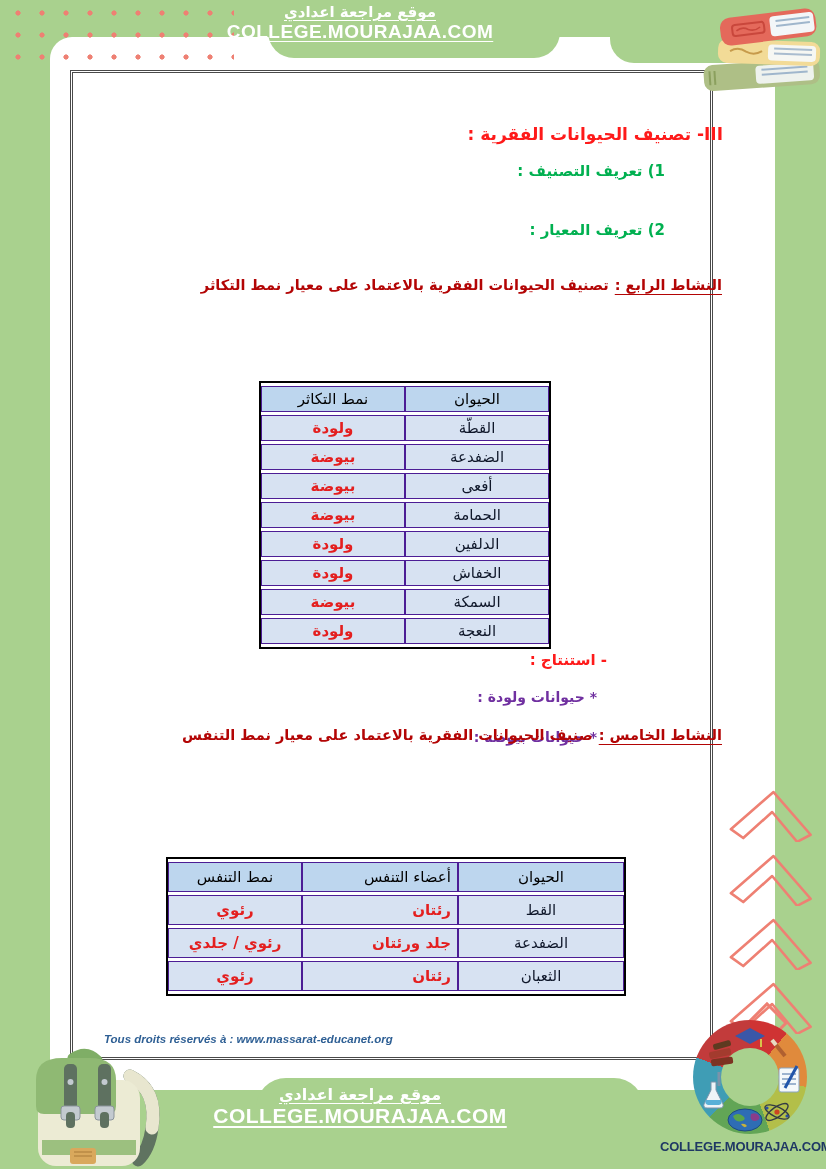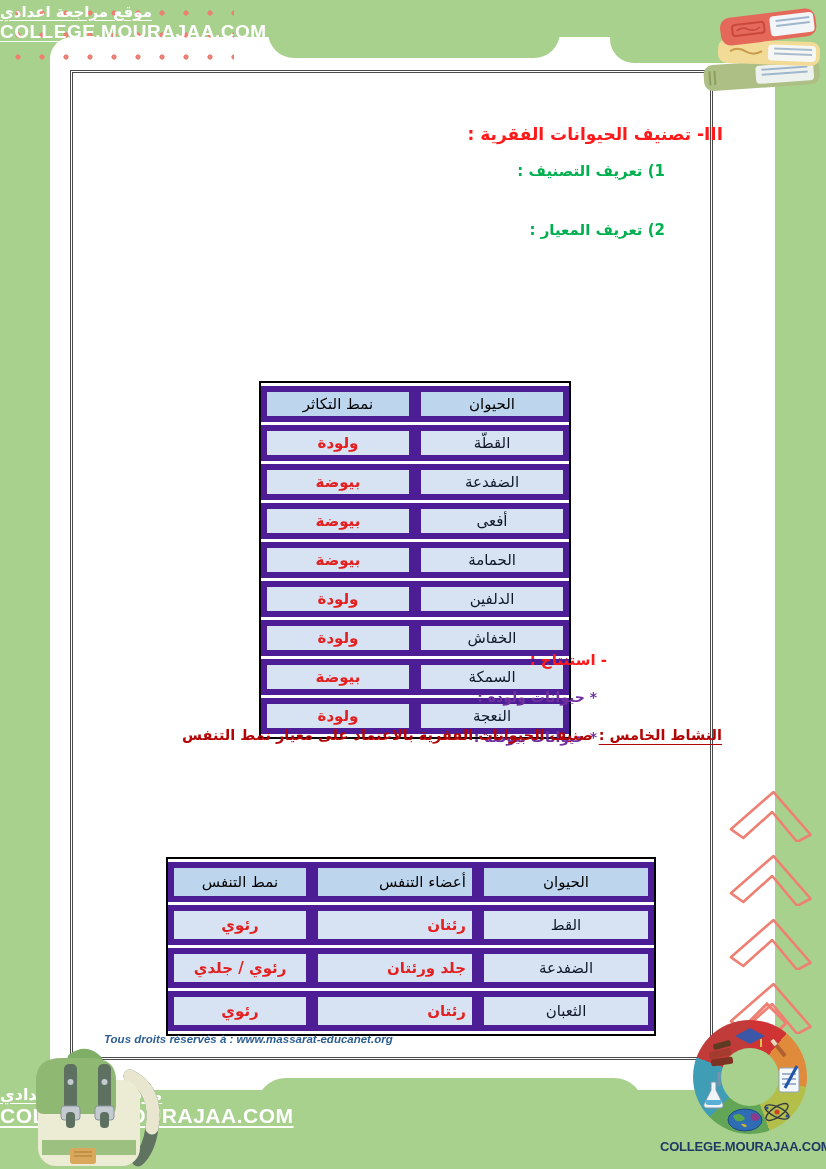--- a/index.html
+++ b/index.html
@@ -14,39 +14,39 @@
   .header-bump{position:absolute;left:268px;top:0;width:292px;height:58px;background:var(--green);border-radius:0 0 26px 26px;z-index:2;}
   .footer-band{position:absolute;left:0;top:1105px;width:826px;height:64px;background:var(--green);z-index:2;}
   .footer-bump{position:absolute;left:256px;top:1078px;width:388px;height:95px;background:var(--green);border-radius:30px 30px 0 0;z-index:2;}
   .dots{
     position:absolute;left:0;top:0;width:234px;height:62px;z-index:3;
     background-image:radial-gradient(circle,var(--coral) 2.3px,rgba(0,0,0,0) 2.9px);
     background-size:24px 22px;background-position:6px 2px;
   }
   .page-frame{position:absolute;left:70px;top:70px;width:643px;height:990px;border:3px double #4a4a4a;box-sizing:border-box;z-index:4;}
   
-  .banner{position:absolute;left:0;width:720px;color:#fff;z-index:5;}
+  .banner{position:absolute;left:0;width:720px;text-align:center;color:#fff;z-index:5;}
   .banner .ar{font-size:15px;font-weight:bold;text-decoration:underline;text-underline-offset:3px;}
   .banner .en{font-family:"Liberation Sans",sans-serif;font-size:19px;font-weight:bold;letter-spacing:.5px;text-decoration:underline;text-underline-offset:3px;}
   #top-banner{top:3px;}
   #bottom-banner{top:1085px;}
   #bottom-banner .ar{font-size:16px;}
   #bottom-banner .en{font-size:21px;}
   
   .doc{position:absolute;z-index:5;direction:rtl;text-align:right;white-space:nowrap;}
   .title{color:var(--title-red);font-size:17px;font-weight:bold;}
   .def{color:var(--item-green);font-size:15px;font-weight:bold;}
   .act{color:var(--activity-red);font-size:14.5px;font-weight:bold;}
   .act .lbl{text-decoration:underline;text-underline-offset:4px;margin-left:6px;}
   .concl{color:var(--title-red);font-size:15px;font-weight:bold;}
   .pitem{color:var(--purple);font-size:14px;font-weight:bold;}
   .copyright{position:absolute;left:104px;top:1033px;z-index:5;font-family:"Liberation Sans",sans-serif;font-style:italic;font-weight:bold;font-size:11.5px;color:var(--link-blue);}
   
   .dtable{position:absolute;z-index:5;direction:rtl;border-collapse:separate;border-spacing:0 3px;border:2px solid #000;background:#fff;}
-  .dtable th,.dtable td{border:6px solid #4c1d95;text-align:center;padding:0 6px;font-size:15px;}
+  .dtable th,.dtable td{border:1px solid #4c1d95;text-align:center;padding:0 6px;font-size:15px;}
   .dtable th{background:var(--thead-bg);font-weight:normal;color:#000;}
   .dtable td{background:var(--trow-bg);color:#0f172a;}
   .dtable td.answer{color:var(--answer-red);font-weight:bold;}
   #table1{left:259px;top:381px;}
   #table1 th,#table1 td{width:130px;height:24px;}
   #table2{left:166px;top:857px;}
   #table2 th,#table2 td{height:28px;}
   #table2 th:nth-child(1),#table2 td:nth-child(1){width:152px;}
   #table2 th:nth-child(2),#table2 td:nth-child(2){width:142px;text-align:right;}
   #table2 th:nth-child(3),#table2 td:nth-child(3){width:120px;}
@@ -78,20 +78,23 @@
 
   <div class="banner" id="top-banner">
     <div class="ar">موقع مراجعة اعدادي</div>
     <div class="en">COLLEGE.MOURAJAA.COM</div>
   </div>
 
   <div class="doc title" style="right:103px;top:124px;">III- تصنيف الحيوانات الفقرية :</div>
   <div class="doc def" style="right:161px;top:162px;margin-left:48px;">1) تعريف التصنيف :</div>
   <div class="doc def" style="right:161px;top:221px;">2) تعريف المعيار :</div>
 
+  <div class="doc act" style="right:104px;top:277px;">
+    <span class="lbl">النشاط الرابع :</span><span>تصنيف الحيوانات الفقرية بالاعتماد على معيار نمط التكاثر</span>
+  </div>
 
   <table class="dtable" id="table1">
       <thead>
         <tr>
           <th>الحيوان</th>
           <th>نمط التكاثر</th>
         </tr>
       </thead>
       <tbody>
         <tr>

